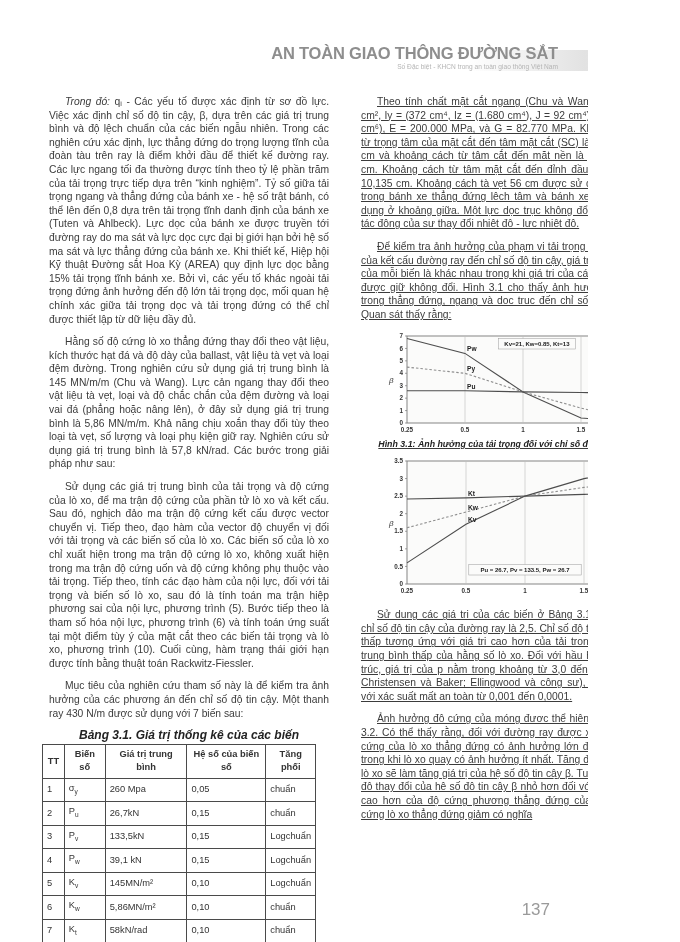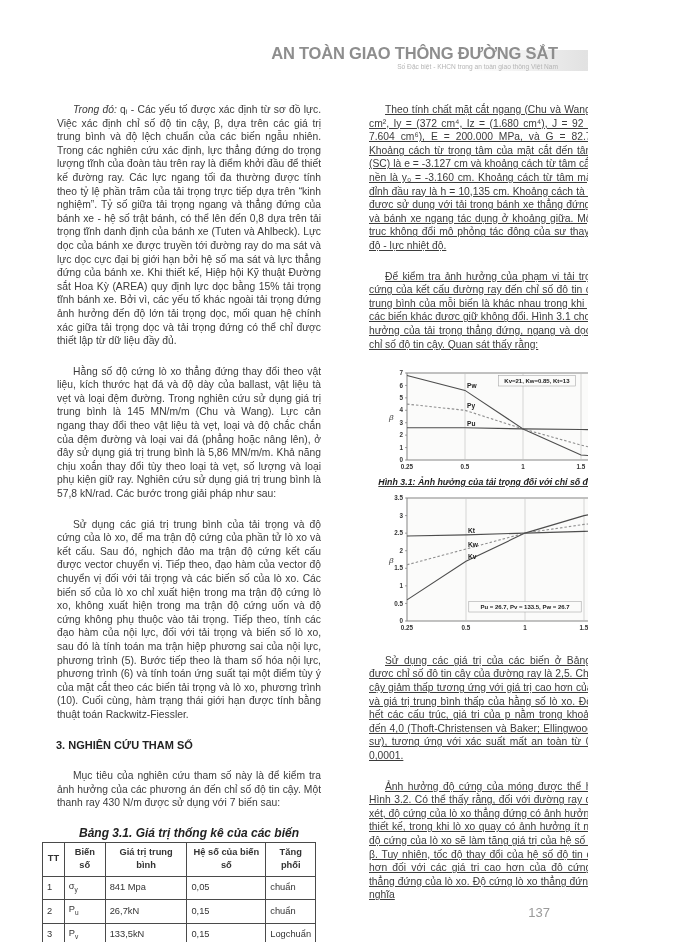--- a/index.html
+++ b/index.html
@@ -9,54 +9,53 @@
   .hdr-grad{position:absolute;left:468px;top:50px;width:212px;height:21px;
     background:linear-gradient(90deg,rgba(228,228,228,0) 0%,#e2e2e2 55%,#f3f3f3 100%);}
   .hdr{position:absolute;right:30px;top:44px;text-align:right;z-index:2;}
   .hdr-title{font-size:16.5px;font-weight:bold;color:#8e8e8e;letter-spacing:-0.2px;line-height:1.1;}
   .hdr-sub{font-size:6.6px;color:#b4b4b4;margin-top:1px;}
 
   .col{position:absolute;top:86px;width:298px;font-size:10.3px;line-height:13.6px;
     text-align:justify;color:#3b3b3b;}
   .col-left{left:40px;}
   .col-right{left:352px;text-decoration:underline;}
-  p.body-p{margin:17px;text-indent:16px;}
+  p.body-p{margin:9px;text-indent:16px;}
   .lead-i{font-style:italic;}
   h3.sec{font-size:11px;font-weight:bold;color:#222;margin:7px 0 3px 0;text-indent:16px;}
 
   .tbl-cap{font-size:12px;font-weight:bold;font-style:italic;text-align:center;color:#222;margin:3px 0 1px 0;}
   table.vars{border-collapse:collapse;width:92%;margin:1px 0 0 2px;font-size:9.3px;color:#333;}
   table.vars th,table.vars td{border:1px solid #4a4a4a;padding:3px 4px;}
   table.vars th{font-weight:bold;text-align:center;}
   table.vars td{text-align:left;}
   table.vars td.c{text-align:left;}
   table.vars sub{font-size:6.5px;}
   col.w1{width:8%;}col.w2{width:15%;}col.w3{width:30%;}col.w4{width:29%;}col.w5{width:18%;}
 
   .chart-wrap{margin:4px 0 0 34px;}
   .fig-cap{font-size:8.8px;font-weight:bold;font-style:italic;text-align:center;color:#222;margin:0 0 3px 0;}
 
-  .pageno{position:absolute;right:38px;bottom:22px;font-size:13px;color:#9a9a9a;}
+  .pageno{position:absolute;right:38px;bottom:22px;font-size:17px;color:#9a9a9a;}
 </style>
 </head>
 <body>
 
 <div class="page">
 
   <div class="hdr-grad"></div>
   <div class="hdr">
     <div class="hdr-title">AN TOÀN GIAO THÔNG ĐƯỜNG SẮT</div>
     <div class="hdr-sub">Số Đặc biệt - KHCN trong an toàn giao thông Việt Nam</div>
   </div>
 
   <div class="col col-left">
     <p class="body-p"><span class="lead-i">Trong đó:</span><span> qᵢ - Các yếu tố được xác định từ sơ đồ lực. Việc xác định chỉ số độ tin cậy, β, dựa trên các giá trị trung bình và độ lệch chuẩn của các biến ngẫu nhiên. Trong các nghiên cứu xác định, lực thẳng đứng do trọng lượng tĩnh của đoàn tàu trên ray là điểm khởi đầu để thiết kế đường ray. Các lực ngang tối đa thường được tính theo tỷ lệ phần trăm của tải trọng trực tiếp dựa trên “kinh nghiệm”. Tỷ số giữa tải trọng ngang và thẳng đứng của bánh xe - hệ số trật bánh, có thể lên đến 0,8 dựa trên tải trọng tĩnh danh định của bánh xe (Tuten và Ahlbeck). Lực dọc của bánh xe được truyền tới đường ray do ma sát và lực dọc cực đại bị giới hạn bởi hệ số ma sát và lực thẳng đứng của bánh xe. Khi thiết kế, Hiệp hội Kỹ thuật Đường sắt Hoa Kỳ (AREA) quy định lực dọc bằng 15% tải trọng tĩnh bánh xe. Bởi vì, các yếu tố khác ngoài tải trọng đứng ảnh hưởng đến độ lớn tải trọng dọc, mối quan hệ chính xác giữa tải trọng dọc và tải trọng đứng có thể chỉ được thiết lập từ dữ liệu đầy đủ.</span></p>
     <p class="body-p">Hằng số độ cứng lò xo thẳng đứng thay đổi theo vật liệu, kích thước hạt đá và độ dày của ballast, vật liệu tà vẹt và loại đệm đường. Trong nghiên cứu sử dụng giá trị trung bình là 145 MN/m/m (Chu và Wang). Lực cản ngang thay đổi theo vật liệu tà vẹt, loại và độ chắc chắn của đệm đường và loại vai đá (phẳng hoặc nâng lên), ở đây sử dụng giá trị trung bình là 5,86 MN/m/m. Khả năng chịu xoắn thay đổi tùy theo loại tà vẹt, số lượng và loại phụ kiện giữ ray. Nghiên cứu sử dụng giá trị trung bình là 57,8 kN/rad. Các bước trong giải pháp như sau:</p>
     <p class="body-p">Sử dụng các giá trị trung bình của tải trọng và độ cứng của lò xo, để ma trận độ cứng của phần tử lò xo và kết cấu. Sau đó, nghịch đảo ma trận độ cứng kết cấu được vector chuyển vị. Tiếp theo, đạo hàm của vector độ chuyển vị đối với tải trọng và các biến số của lò xo. Các biến số của lò xo chỉ xuất hiện trong ma trận độ cứng lò xo, không xuất hiện trong ma trận độ cứng uốn và độ cứng không phụ thuộc vào tải trọng. Tiếp theo, tính các đạo hàm của nội lực, đối với tải trọng và biến số lò xo, sau đó là tính toán ma trận hiệp phương sai của nội lực, phương trình (5). Bước tiếp theo là tham số hóa nội lực, phương trình (6) và tính toán ứng suất tại một điểm tùy ý của mặt cắt theo các biến tải trọng và lò xo, phương trình (10). Cuối cùng, hàm trạng thái giới hạn được tính bằng thuật toán Rackwitz-Fiessler.</p>
-    <h3 class="sec">3. NGHIÊN CỨU THAM SỐ</h3>
     <p class="body-p">Mục tiêu của nghiên cứu tham số này là để kiểm tra ảnh hưởng của các phương án đến chỉ số độ tin cậy. Một thanh ray 430 N/m được sử dụng với 7 biến sau:</p>
     <div class="tbl-cap">Bảng 3.1. Giá trị thống kê của các biến</div>
     <table class="vars" id="vars-table">
       <colgroup>
           <col class="w1">
           <col class="w2">
           <col class="w3">
           <col class="w4">
           <col class="w5">
         </colgroup>
@@ -66,21 +65,21 @@
             <th>Biến số</th>
             <th>Giá trị trung bình</th>
             <th>Hệ số của biến số</th>
             <th>Tăng phối</th>
           </tr>
         </thead>
       <tbody>
           <tr>
             <td>1</td>
             <td>σ<sub>y</sub></td>
-            <td>841 Mpa</td>
+            <td>260 Mpa</td>
             <td>0,05</td>
             <td class="c">chuẩn</td>
           </tr>
           <tr>
             <td>2</td>
             <td>P<sub>u</sub></td>
             <td>26,7kN</td>
             <td>0,15</td>
             <td class="c">chuẩn</td>
           </tr>

